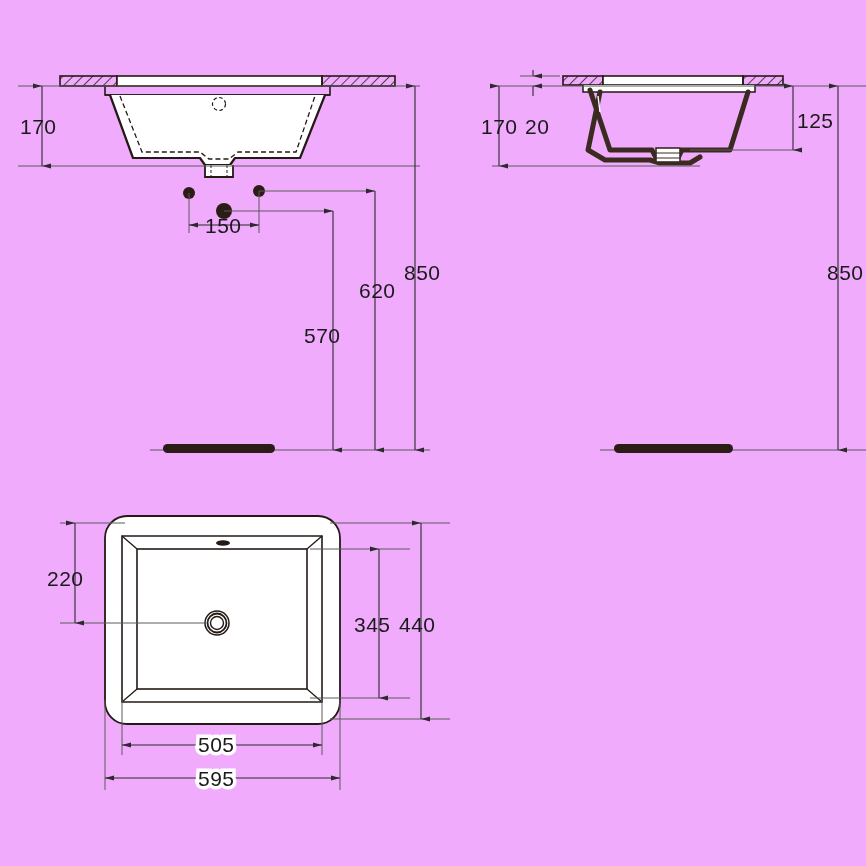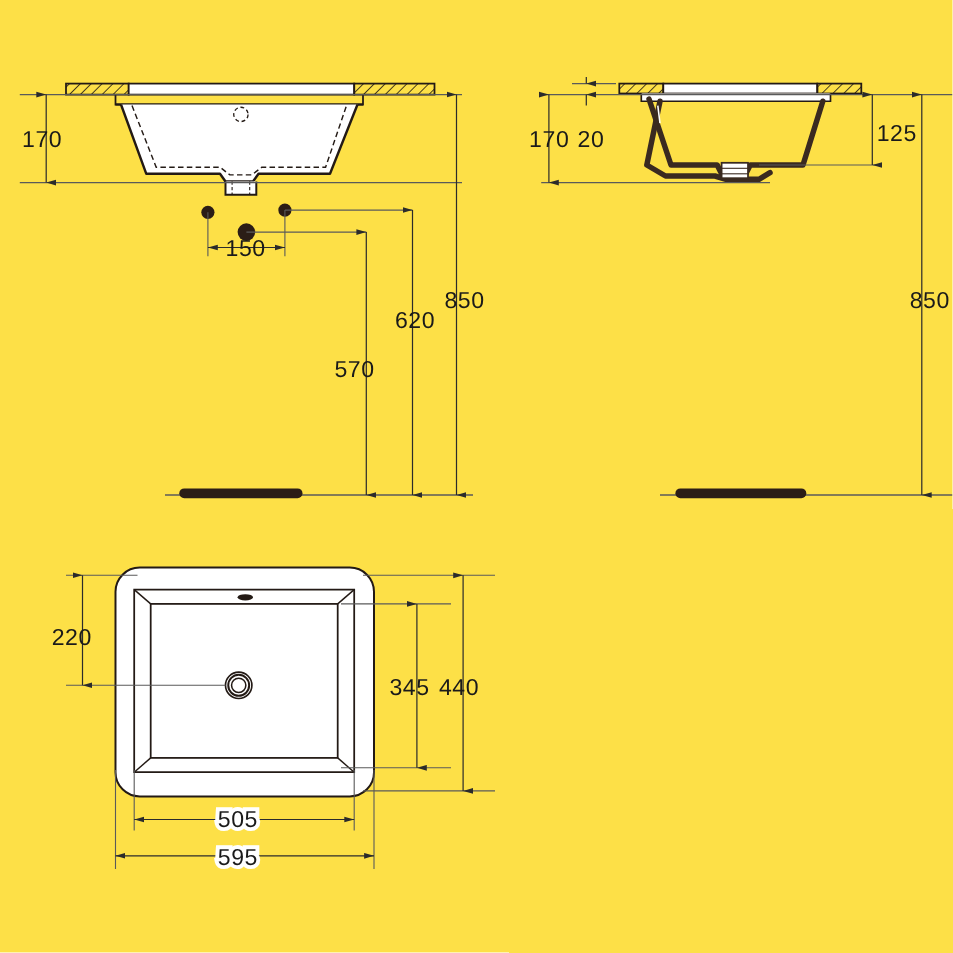--- a/index.html
+++ b/index.html
@@ -8,21 +8,21 @@
     padding: 0;
     background: #ffffff;
   }
   body {
     font-family: "Liberation Sans", sans-serif;
   }
   #sheet {
     position: relative;
     width: 866px;
     height: 866px;
-    background: #fde047;
+    background: #f0abfc;
     overflow: hidden;
   }
   #sheet svg {
     display: block;
     width: 866px;
     height: 866px;
   }
   .dim-text {
     font-family: "Liberation Sans", sans-serif;
     font-size: 21px;

